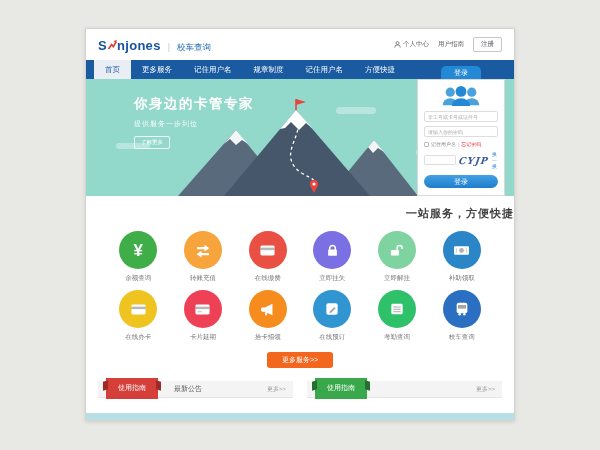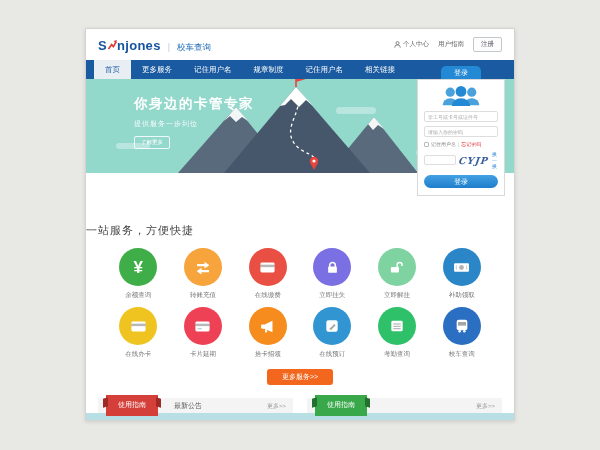--- a/index.html
+++ b/index.html
@@ -19,21 +19,21 @@
   .hdr-link { font-size:6.5px; color:#666; display:flex; align-items:center; gap:2px; cursor:pointer; }
   .register-btn { font-size:6.5px; color:#556; background:#fdfdfd; border:1px solid #c2c7cc;
                   border-radius:2px; padding:2px 7px; cursor:pointer; }
 
   
   .nav { height:19px; background:#1a5aa0; display:flex; padding-left:8px; }
   .nav-item { padding:0 11px; line-height:19px; font-size:7.5px; color:#fff; cursor:pointer; }
   .nav-item.active { background:#e9eef4; color:#1a5aa0; }
 
   
-  .hero { position:relative; height:94px; background:#92d8cb; }
+  .hero { position:relative; height:117px; background:#92d8cb; }
   .hero-bg { position:absolute; inset:0; overflow:hidden; }
   .cloud { position:absolute; background:rgba(255,255,255,.35); border-radius:10px; }
   .mountains { position:absolute; left:92px; bottom:0; }
   .hero-copy { position:absolute; left:48px; top:16px; z-index:2; }
   .hero-title { font-size:13.5px; font-weight:bold; color:#fff; letter-spacing:1.5px; }
   .hero-sub { font-size:7px; color:rgba(255,255,255,.92); margin-top:6px; letter-spacing:1px; }
   .hero-cta { display:inline-block; margin-top:7px; font-size:5.5px; color:#fff;
               border:1px solid rgba(255,255,255,.85); border-radius:2px; padding:2px 6px;
               background:transparent; cursor:pointer; }
 
@@ -57,22 +57,22 @@
                    padding:0 2px; font-family:"Liberation Sans",sans-serif; }
   .captcha-img { font-family:"DejaVu Serif",serif; font-style:italic; font-weight:bold;
                  font-size:9.5px; color:#3a5fa0; letter-spacing:1px; transform:skewX(-8deg);
                  cursor:pointer; }
   .captcha-change { font-size:5px; color:#2a7fd0; cursor:pointer; }
   .login-submit { display:block; width:100%; height:13px; margin-top:6px; border:none;
                   border-radius:7px; background:linear-gradient(#43a0e4,#1f7ecb); color:#fff;
                   font-size:7px; cursor:pointer; font-family:"Liberation Sans",sans-serif; }
 
   
-  .section-title { text-align:left; font-size:11px; color:#3f3f3f; font-weight:400;
-                   letter-spacing:1px;margin-top:40px; }
+  .section-title { text-align:right; font-size:11px; color:#3f3f3f; font-weight:700;
+                   letter-spacing:1px; }
   .services-section { padding-top:10px; }
   .services-grid { display:grid; grid-template-columns:repeat(6,1fr); padding:0 20px;
                    margin-top:10px; row-gap:7px; }
   .service { display:flex; flex-direction:column; align-items:center; cursor:pointer; }
   .circle { width:38px; height:38px; border-radius:50%; display:flex; align-items:center;
             justify-content:center; }
   .yuan-glyph { color:#fff; font-size:17px; font-weight:bold; line-height:1; }
   .service-label { font-size:6.5px; color:#777; margin-top:5px; }
   .more-btn { display:block; margin:10px auto 0; width:66px; height:16px; background:#f2661e;
               border:none; border-radius:3px; color:#fff; font-size:7px; cursor:pointer;
@@ -132,21 +132,21 @@
       <button class="register-btn">注册</button>
     </div>
   </div>
 
   <div class="nav">
     <span class="nav-item active">首页</span>
     <span class="nav-item">更多服务</span>
     <span class="nav-item">记住用户名</span>
     <span class="nav-item">规章制度</span>
     <span class="nav-item">记住用户名</span>
-    <span class="nav-item">相关链接</span>
+    <span class="nav-item">方便快捷</span>
   </div>
 
   <div class="hero">
     <div class="hero-bg">
       <div class="cloud" style="left:30px;top:64px;width:34px;height:6px;"></div>
       <div class="cloud" style="left:250px;top:28px;width:40px;height:7px;"></div>
       <div class="cloud" style="left:330px;top:70px;width:46px;height:7px;"></div>
       <svg class="mountains" width="240" height="100" viewBox="0 0 240 100">
         <polygon points="0,100 58,34 112,100" fill="#5a6a7d"></polygon>
         <polygon points="46,48 58,34 70,48 64,44 58,49 52,43" fill="#f2f6f7"></polygon>

